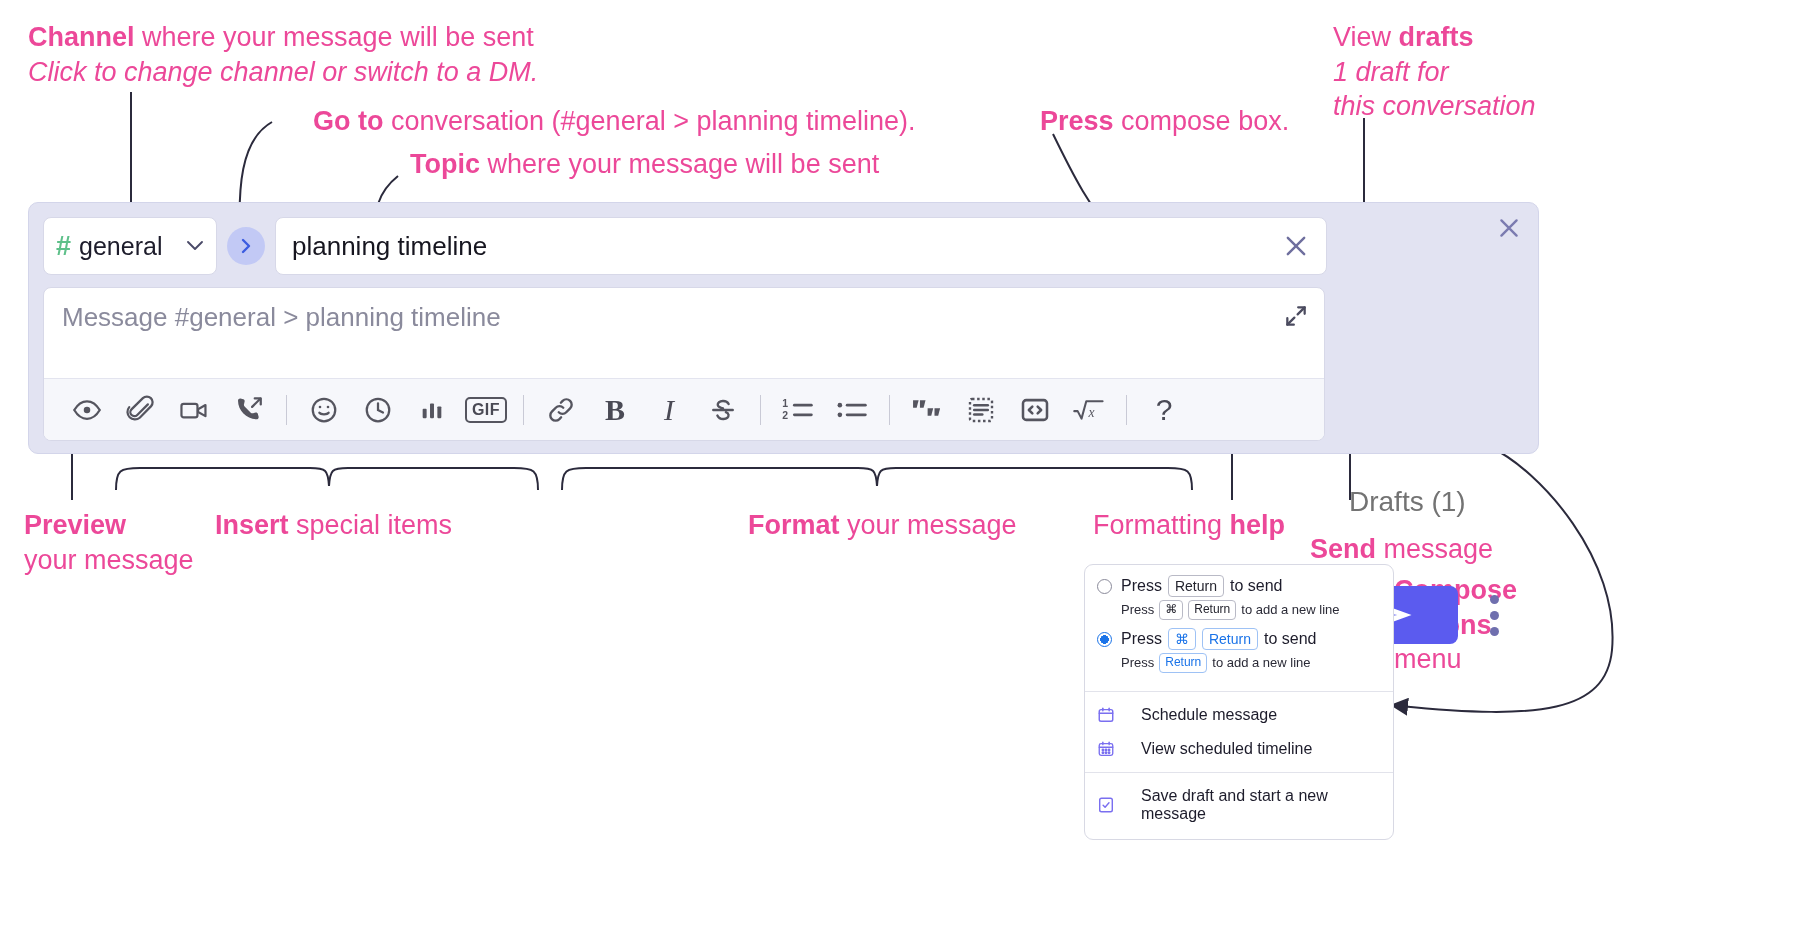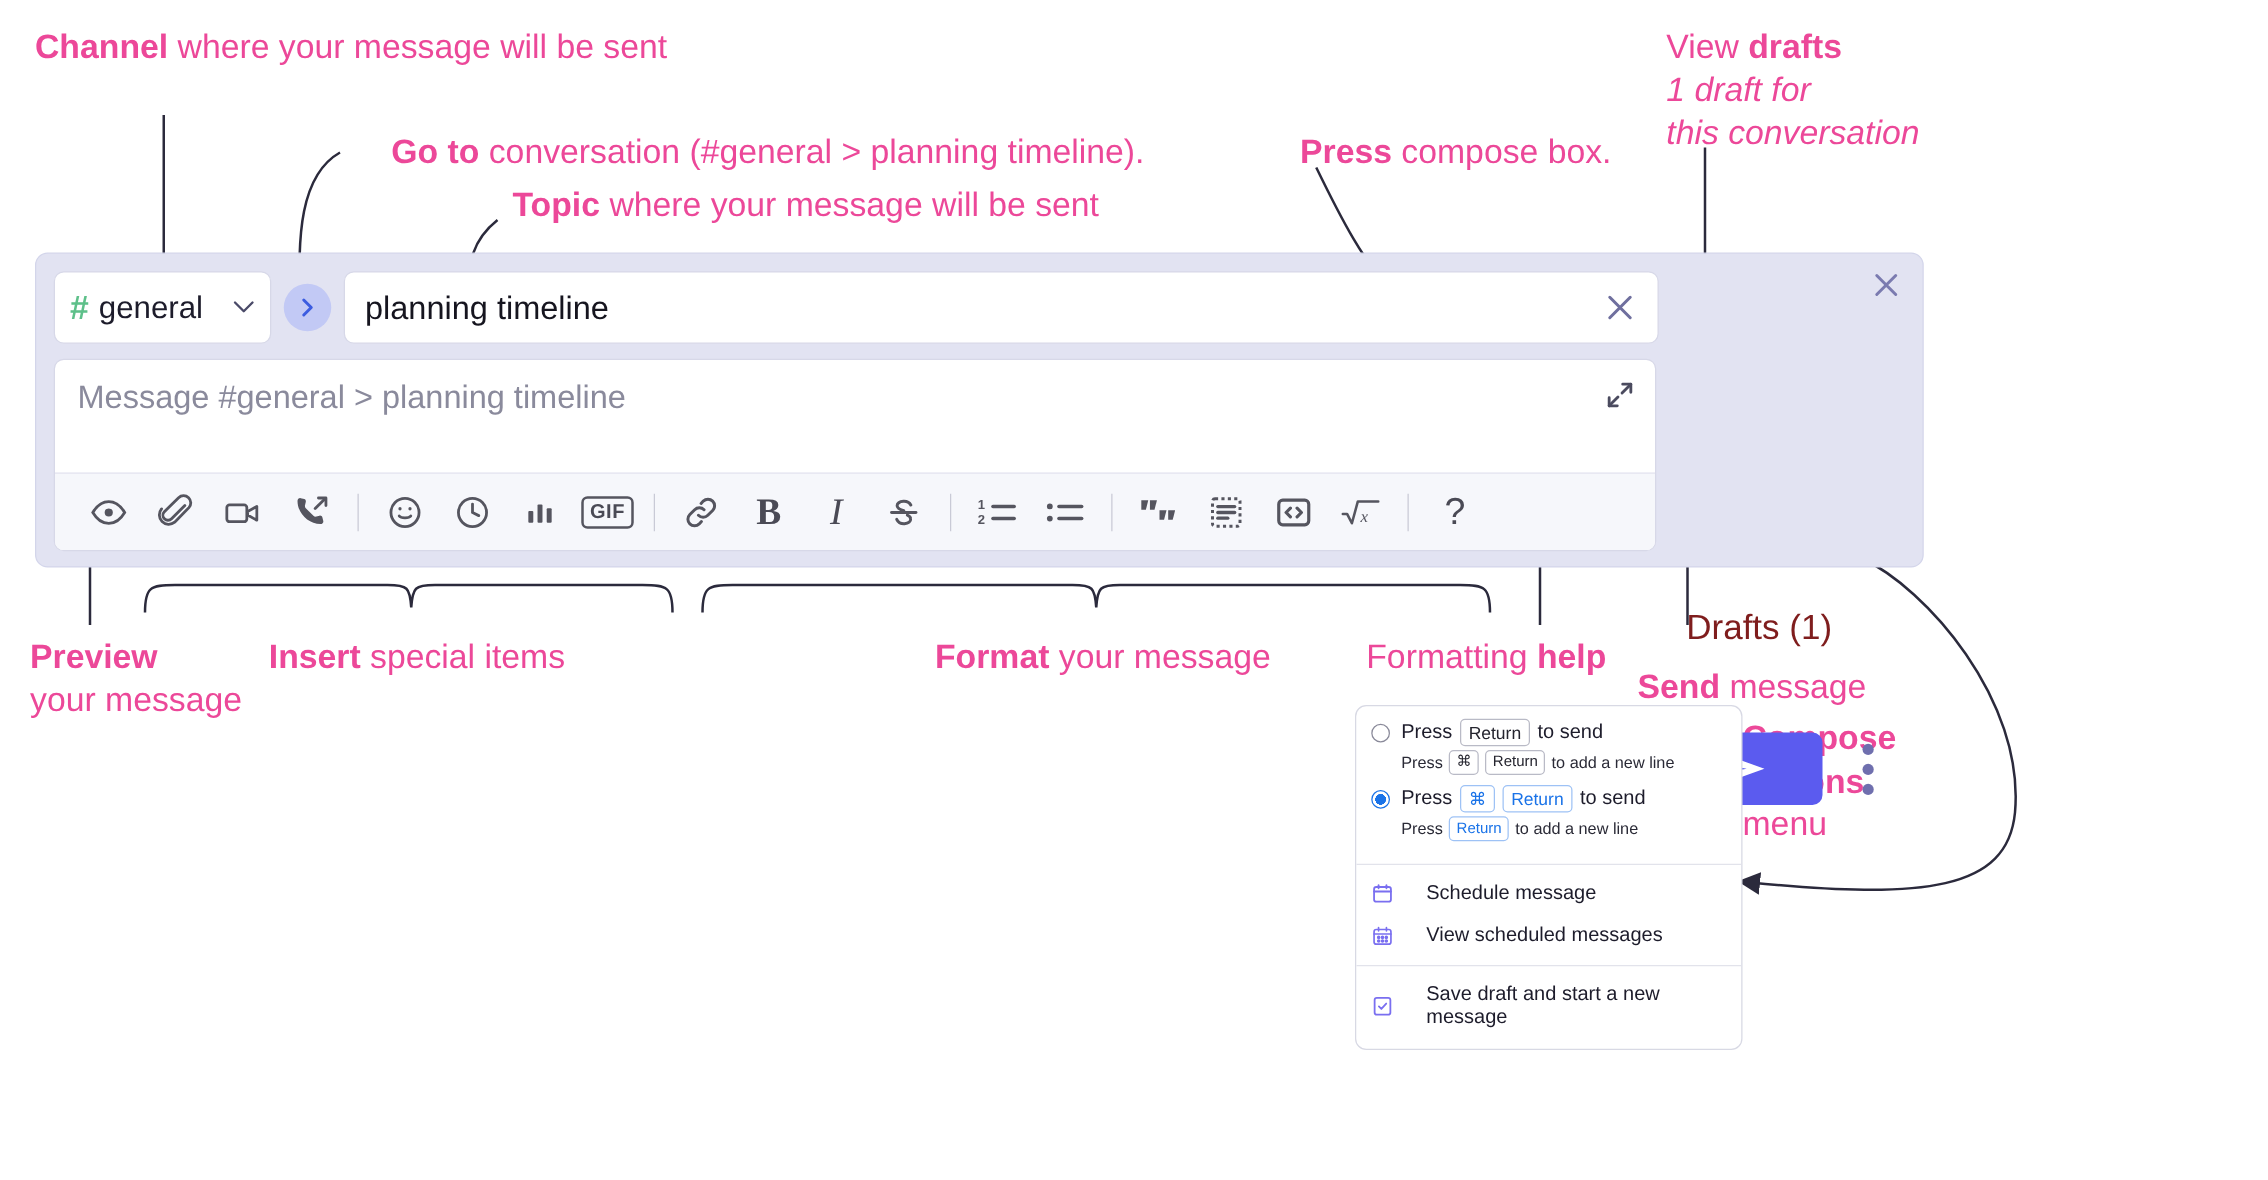--- a/index.html
+++ b/index.html
@@ -123,21 +123,21 @@
   .tb-letter.ital { font-style:italic; font-family:"Liberation Serif", serif; }
   .gif-box {
     border:2px solid #55555f; border-radius:5px;
     font-size:16px; font-weight:700; letter-spacing:0.5px;
     padding:3px 5px; line-height:1; color:#4a4a55;
   }
   .help-q { font-size:30px; color:#4a4a55; line-height:1; }
 
   #drafts-link {
     position:absolute; left:1320px; top:283px;
-    font-size:28px; color:#7f1d1d;
+    font-size:28px; color:#737373;
   }
   #send-btn {
     position:absolute; left:1304px; top:383px;
     width:125px; height:58px;
     background:#5b5bef; border-radius:8px;
     display:flex; align-items:center; justify-content:center;
   }
   #kebab {
     position:absolute; left:1452px; top:386px;
     width:26px; height:52px;
@@ -207,20 +207,21 @@
     <path d="M1232,500 L1232,440"></path>
 
     <path d="M1350,500 L1350,448"></path>
 
     <path d="M1490,447 C1540,470 1620,560 1612,650 C1606,712 1540,720 1400,706" marker-end="url(#ar)"></path>
   </g>
 </svg>
 
 <div class="anno" id="anno-channel">
   <div><b>Channel</b><span> where your message will be sent</span></div>
+  <div><i>Click to change channel or switch to a DM.</i></div>
 </div>
 
 <div class="anno" id="anno-goto">
   <b>Go to</b><span> conversation (#general &gt; planning timeline).</span>
 </div>
 
 <div class="anno" id="anno-topic">
   <b>Topic</b><span> where your message will be sent</span>
 </div>
 
@@ -526,21 +527,21 @@
             <path d="M6.5 2.4 L6.5 5.2"></path>
             <path d="M13.5 2.4 L13.5 5.2"></path>
             <circle cx="6.6" cy="11" r="0.85" fill="currentColor"></circle>
             <circle cx="10" cy="11" r="0.85" fill="currentColor"></circle>
             <circle cx="13.4" cy="11" r="0.85" fill="currentColor"></circle>
             <circle cx="6.6" cy="14.2" r="0.85" fill="currentColor"></circle>
             <circle cx="10" cy="14.2" r="0.85" fill="currentColor"></circle>
             <circle cx="13.4" cy="14.2" r="0.85" fill="currentColor"></circle>
           </svg>
       </span>
-      <span>View scheduled messages</span>
+      <span>View scheduled timeline</span>
     </div>
   </div>
 
   <div class="menu-div"></div>
 
   <div style="padding:6px 0 8px 0;">
     <div class="menu-item">
       <span class="mi-icon">
         <svg width="18" height="18" viewBox="0 0 20 20" fill="none" stroke="currentColor" stroke-width="1.6" stroke-linecap="round" stroke-linejoin="round">
             <rect x="3" y="2.5" width="14" height="15" rx="2"></rect>

